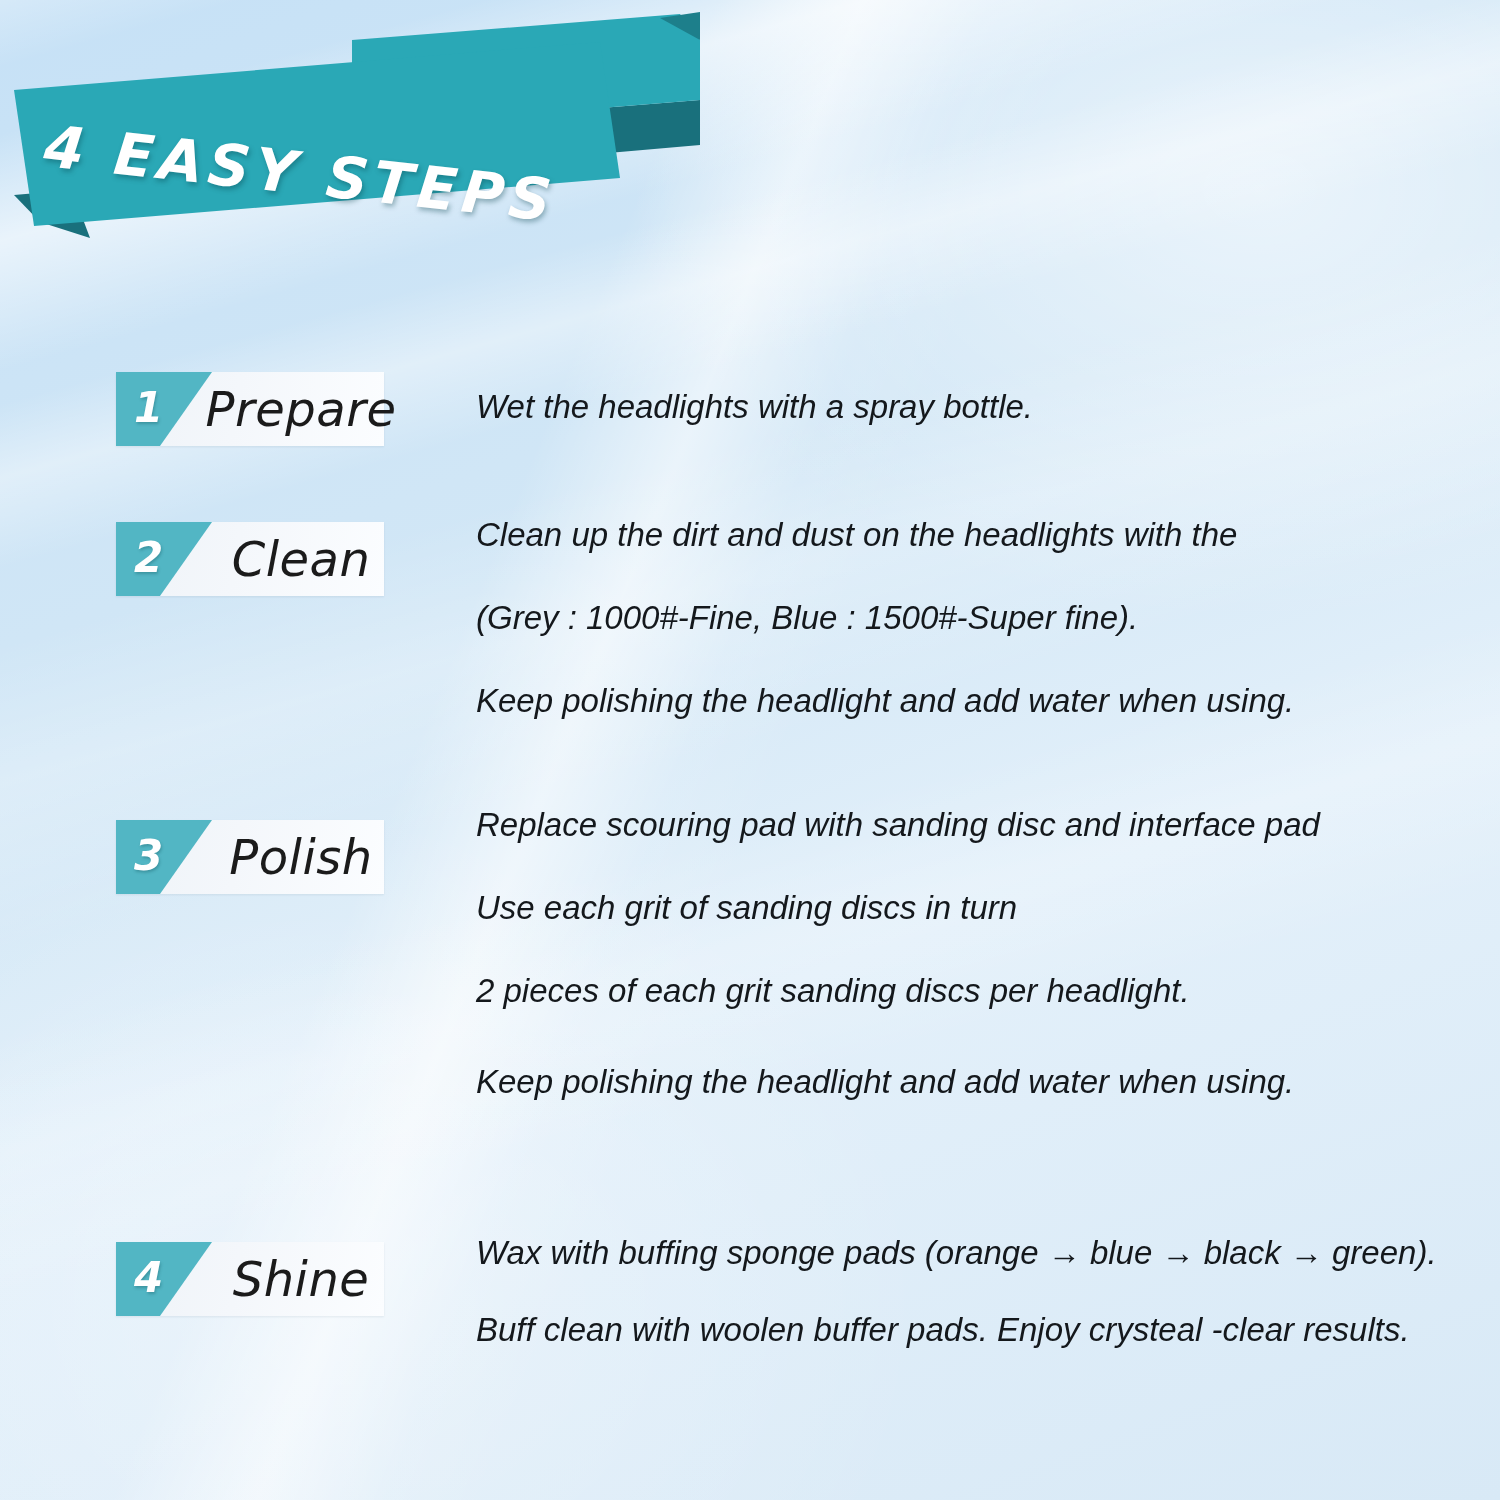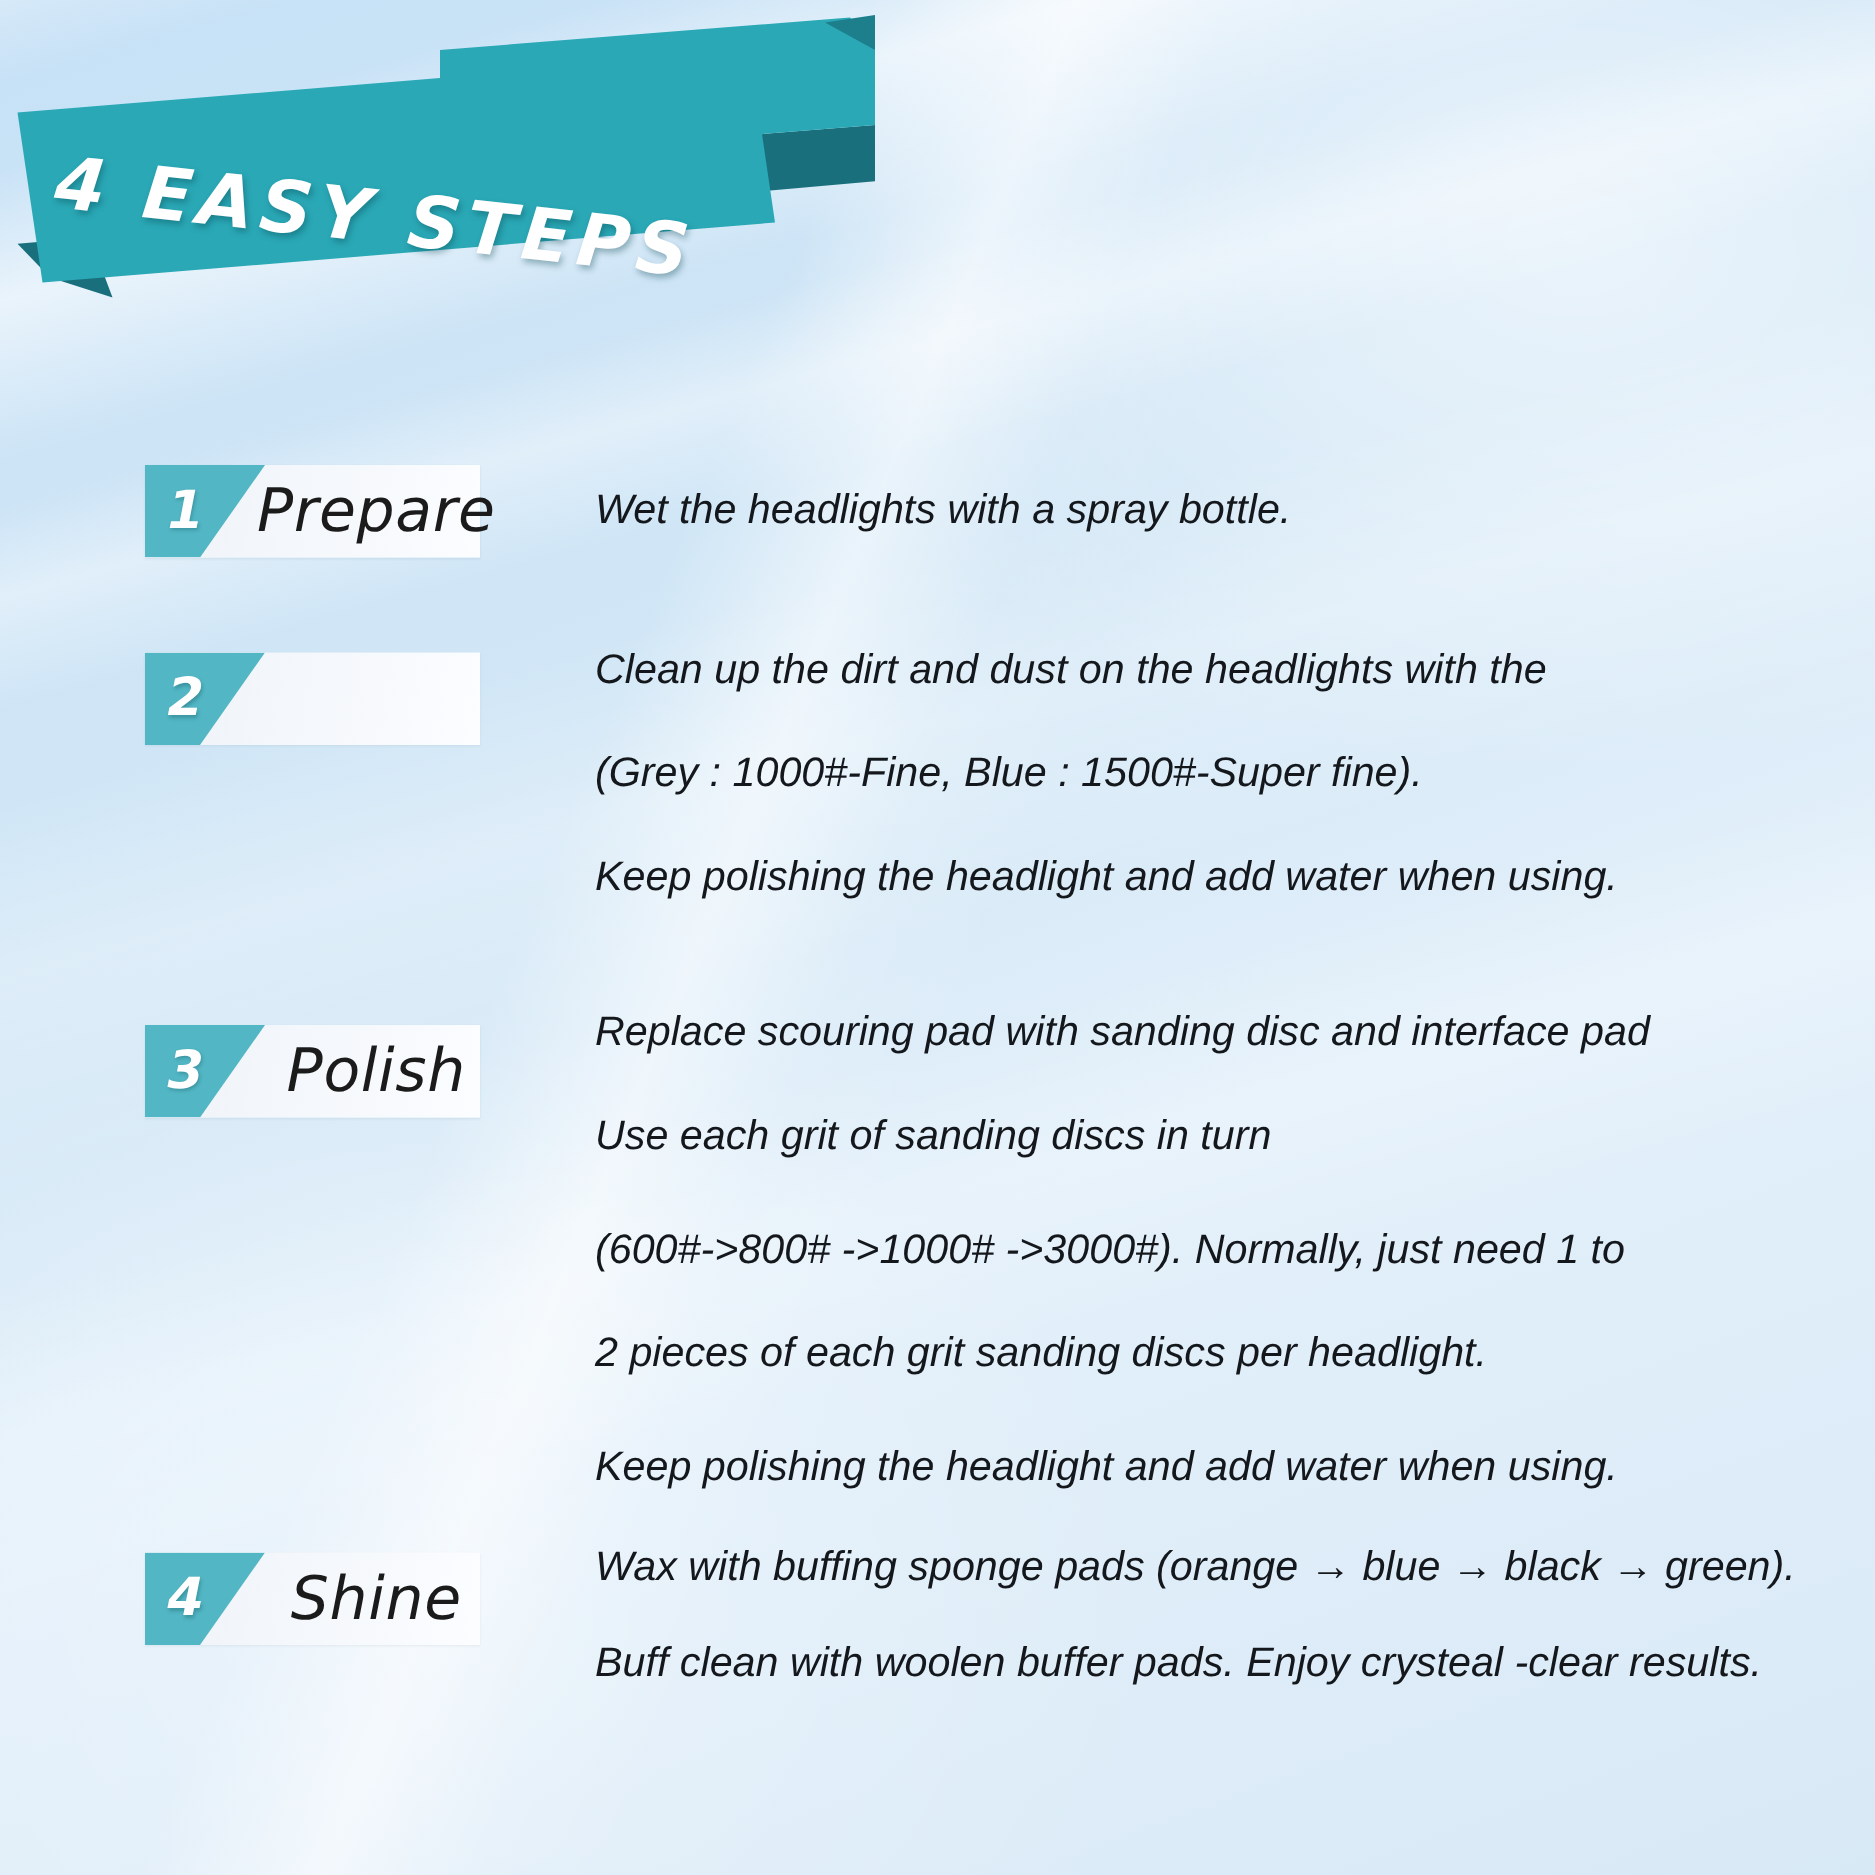--- a/index.html
+++ b/index.html
@@ -197,40 +197,40 @@
         <p>Wet the headlights with a spray bottle.</p>
       </div>
     </div>
 
     <div class="step">
       <div class="label-box" style="top:522px;">
         <div class="label-num-wrap">
           <div class="label-num-shape"></div>
           <span class="label-num">2</span>
         </div>
+        <div class="label-text">Clean</div>
       </div>
       <div class="body-text" style="top:518px;">
         <p>Clean up the dirt and dust on the headlights with the</p>
         <p class="line-gap-md">(Grey : 1000#-Fine, Blue : 1500#-Super fine).</p>
         <p class="line-gap-md">Keep polishing the headlight and add water when using.</p>
       </div>
     </div>
 
     <div class="step">
       <div class="label-box" style="top:820px;">
         <div class="label-num-wrap">
           <div class="label-num-shape"></div>
           <span class="label-num">3</span>
         </div>
         <div class="label-text">Polish</div>
       </div>
       <div class="body-text" style="top:808px;">
         <p>Replace scouring pad with sanding disc and interface pad</p>
         <p class="line-gap-md">Use each grit of sanding discs in turn</p>
-        <p class="line-gap-lg">(600#-&gt;800# -&gt;1000# -&gt;3000#). Normally, just need 1 to</p>
         <p class="line-gap-md">2 pieces of each grit sanding discs per headlight.</p>
         <p class="line-gap-lg">Keep polishing the headlight and add water when using.</p>
       </div>
     </div>
 
     <div class="step">
       <div class="label-box" style="top:1242px;">
         <div class="label-num-wrap">
           <div class="label-num-shape"></div>
           <span class="label-num">4</span>

